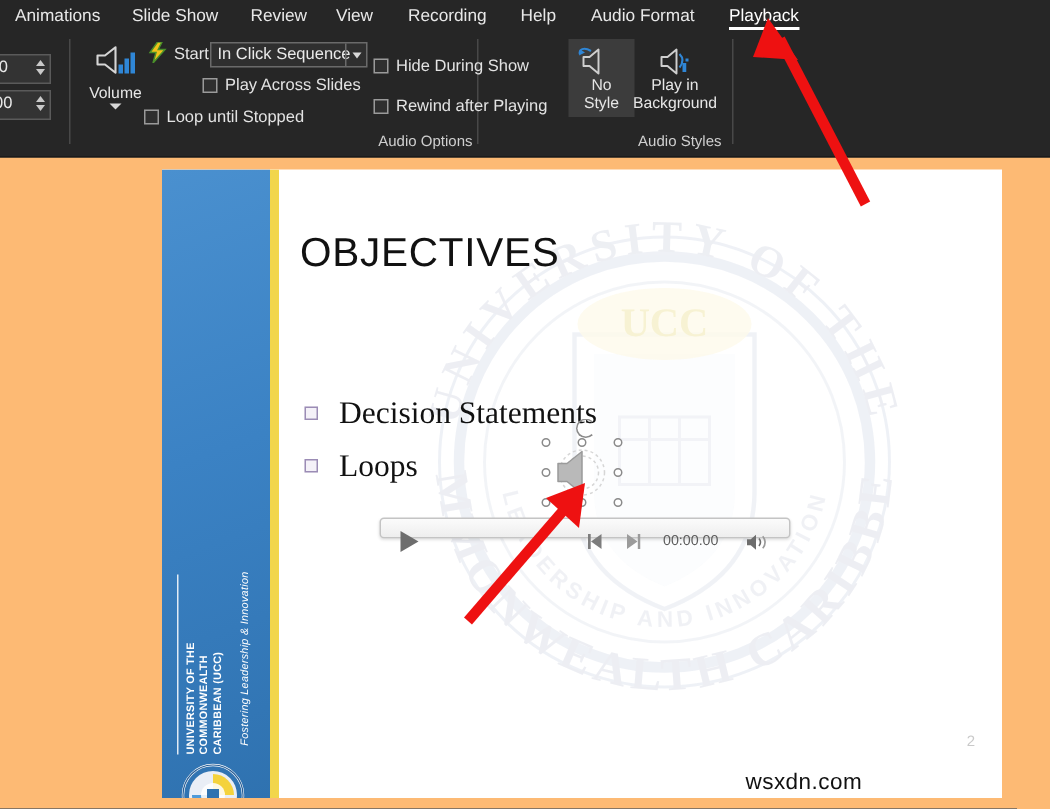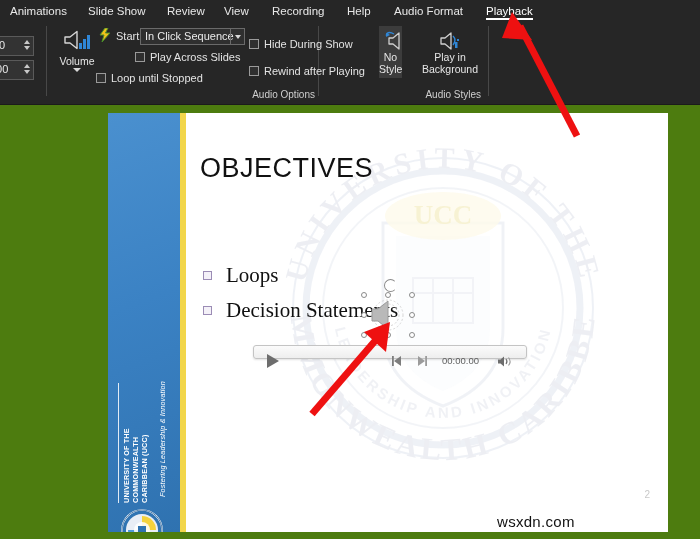--- a/index.html
+++ b/index.html
@@ -3,21 +3,21 @@
 <meta charset="utf-8">
 <style>
   * { box-sizing: border-box; margin: 0; padding: 0; }
   html, body {
     width: 700px; height: 539px;
     background: #2b2b2b;
     font-family: "Liberation Sans", sans-serif;
     overflow: hidden;
   }
 
-  #app { position: relative; width: 700px; height: 539px; background: #4d7c0f; }
+  #app { position: relative; width: 700px; height: 539px; background: #fdba74; }
 
   
   .ribbon-tabs {
     position: absolute; top: 0; left: 0; width: 700px; height: 22px;
     background: #262626;
   }
   .tab {
     position: absolute; top: 0; height: 22px;
     color: #e8e8e8; font-size: 11.5px; line-height: 22px;
     white-space: nowrap; cursor: default;
@@ -277,21 +277,21 @@
     </div>
     <div class="cbrow" style="left:249px; top:16px;">
       <span class="cbox"></span>
       <span>Hide During Show</span>
     </div>
     <div class="cbrow" style="left:249px; top:43px;">
       <span class="cbox"></span>
       <span>Rewind after Playing</span>
     </div>
 
-    <div class="style-btn sel" style="left:379px; top:4px; width:23px; padding-top:26px; height:52px;">
+    <div class="style-btn sel" style="left:379px; top:4px; width:44px; padding-top:26px; height:52px;">
       <svg style="position:absolute; left:6px; top:4px;" width="24" height="22" viewBox="0 0 24 22">
         <path d="M4 8 h4 L14 3 v16 L8 14 H4 Z" fill="none" stroke="#cfcfcf" stroke-width="1.3" stroke-linejoin="round"></path>
         <path d="M9 4 C4 1 1 3 1.5 6" fill="none" stroke="#2f86d6" stroke-width="1.4"></path>
         <path d="M1 7 L1.6 2.8 L5 5 Z" fill="#2f86d6"></path>
       </svg>
       <span>No</span><br>
       <span>Style</span>
     </div>
     <div class="style-btn" style="left:419px; top:4px; width:62px; padding-top:26px; height:52px;">
       <svg style="position:absolute; left:19px; top:4px;" width="24" height="22" viewBox="0 0 24 22">
@@ -357,25 +357,25 @@
       <circle cx="22" cy="22" r="8" fill="#ffffff" opacity="0.85"></circle>
       <rect x="18" y="18" width="8" height="8" fill="#2f72b0"></rect>
       <circle cx="22" cy="22" r="20" fill="none" stroke="#2a5f96" stroke-width="0.8"></circle>
     </svg>
 
     <div class="slide-title">OBJECTIVES</div>
 
     <div class="bullets">
       <div class="bullet">
         <span class="bsq"></span>
-        <span>Loops</span>
+        <span>Decision Statements</span>
       </div>
       <div class="bullet">
         <span class="bsq"></span>
-        <span>Decision Statements</span>
+        <span>Loops</span>
       </div>
     </div>
 
     <div class="audio-obj">
       <svg width="48" height="40" viewBox="0 0 48 40">
         <circle cx="24" cy="20" r="15" fill="none" stroke="#d6d6d6" stroke-width="1" stroke-dasharray="2 2"></circle>
         <circle cx="24" cy="20" r="11" fill="none" stroke="#d6d6d6" stroke-width="1" stroke-dasharray="2 2"></circle>
         <path d="M8 14 h6 L24 6 v28 L14 26 H8 Z" fill="#b9b9b9" stroke="#9a9a9a" stroke-width="1" stroke-linejoin="round"></path>
       </svg>
       <span class="rot-handle"></span>

